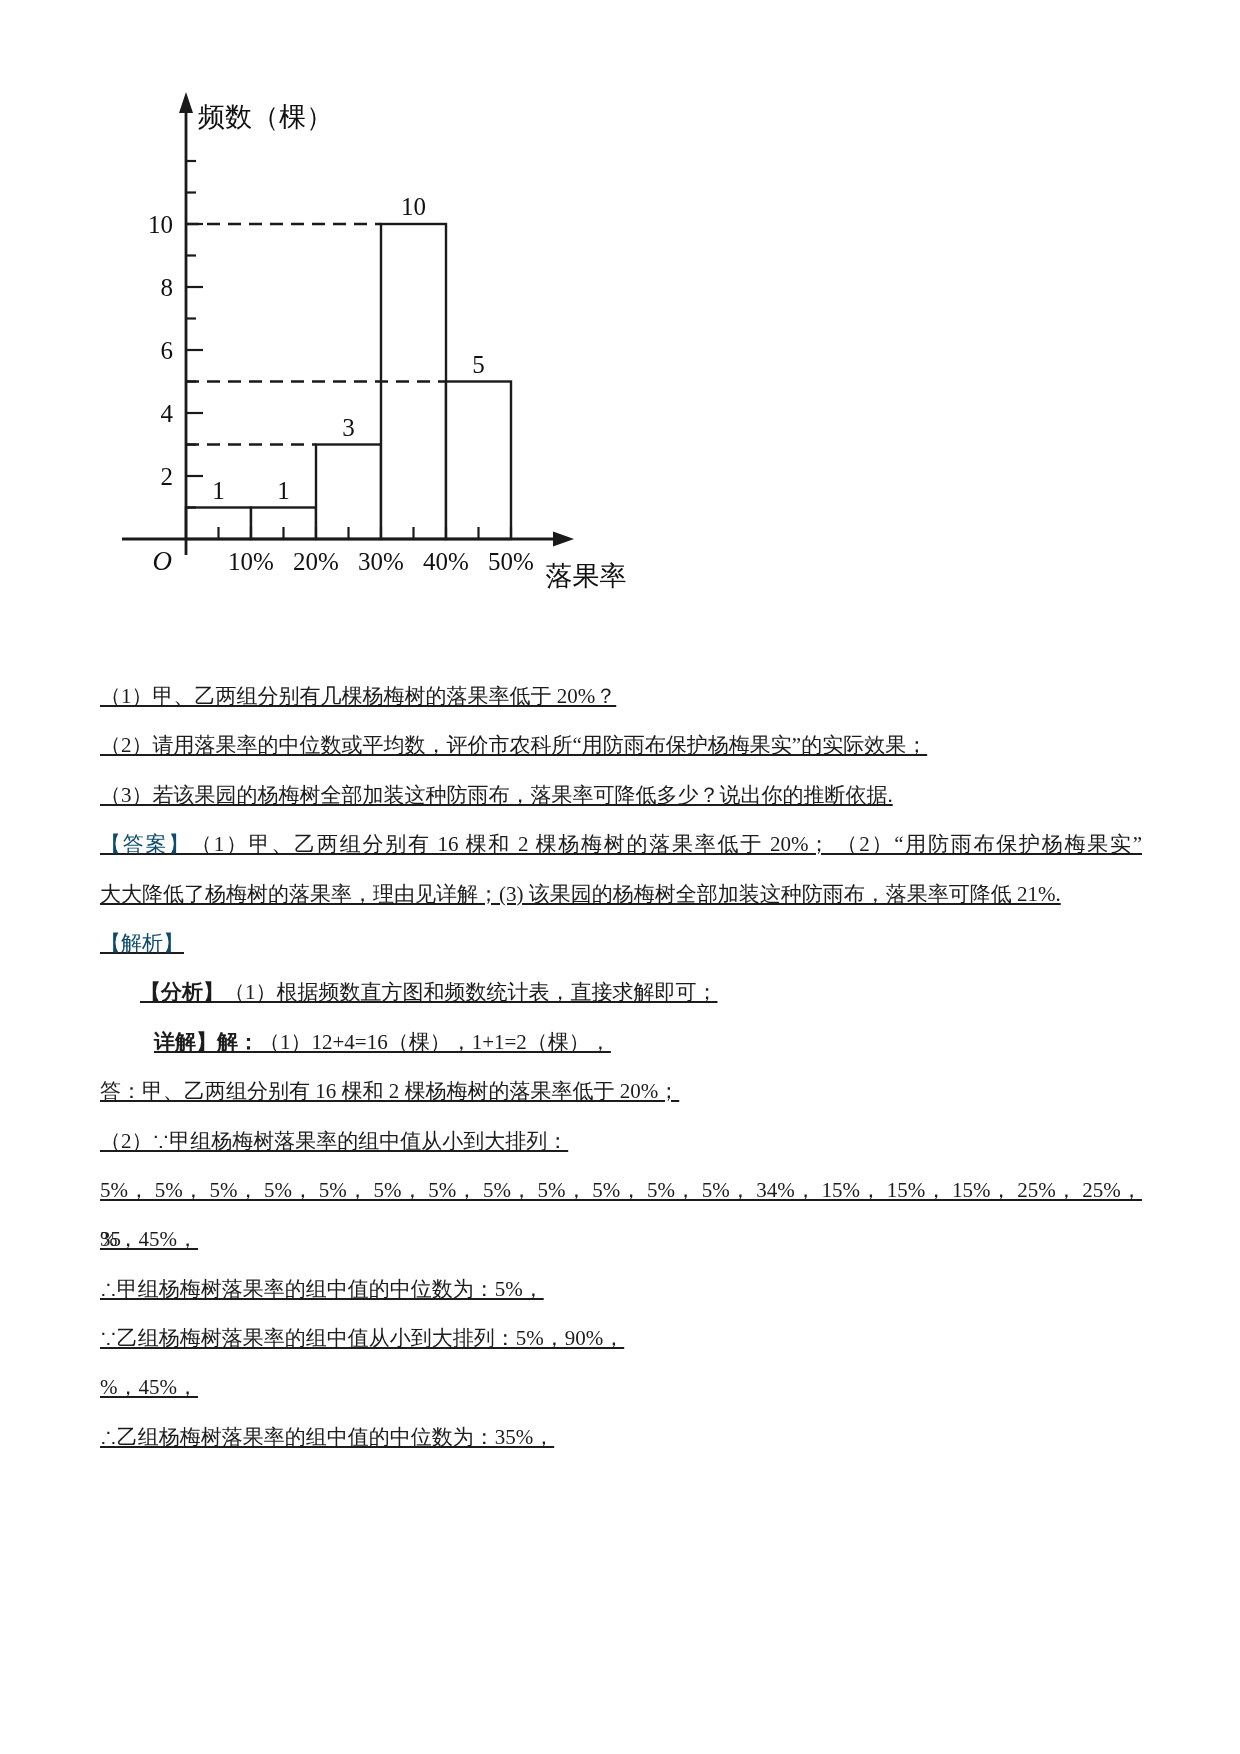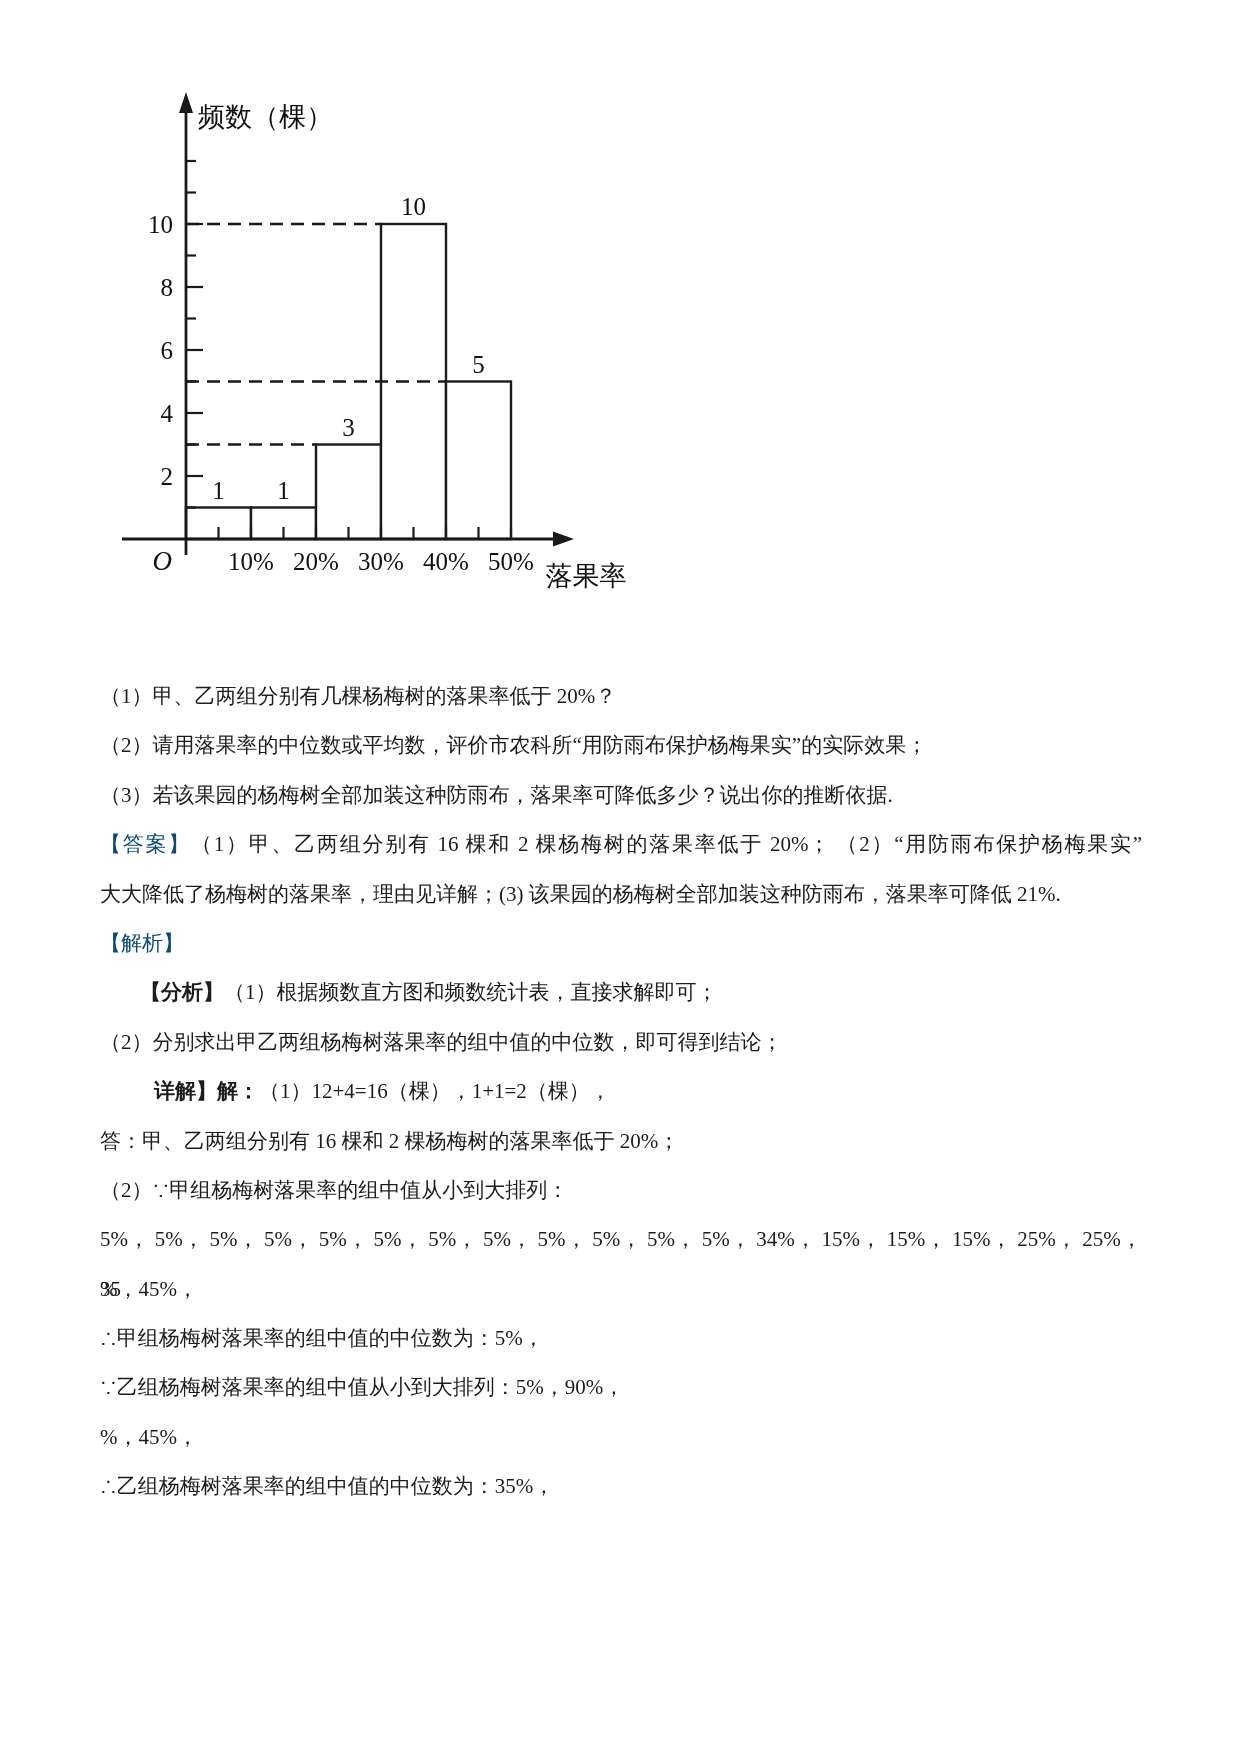--- a/index.html
+++ b/index.html
@@ -14,21 +14,21 @@
   .tick{stroke:#1a1a1a;stroke-width:2.2;}
   .guide{stroke:#1a1a1a;stroke-width:2.4;stroke-dasharray:13 8;}
   .ah{fill:#1a1a1a;}
   .num{font-family:"Liberation Serif","DejaVu Serif",serif;font-size:25px;fill:#111;}
   .axtitle{font-family:"Liberation Serif","DejaVu Serif",serif;font-size:27px;fill:#111;}
   .origin{font-family:"Liberation Serif","DejaVu Serif",serif;font-size:27px;font-style:italic;fill:#111;}
 
   
   .text-block{position:absolute;left:100px;top:672px;width:1042px;}
   .line{margin:0;height:49.4px;line-height:49.4px;font-size:21px;
-        white-space:nowrap;overflow:visible;}
+        white-space:nowrap;overflow:visible;text-decoration:underline;}
   .j{white-space:normal;text-align:justify;text-align-last:justify;}
   .blue{color:#0c4a6e;}
   .bold{font-weight:bold;margin-left:40px;}
   .indent{padding-left:14px;}
 
   .footer{position:absolute;left:0;top:1804px;width:1128px;text-align:center;
           font-family:"Liberation Sans","DejaVu Sans",sans-serif;font-size:20px;color:#1f1f1f;}
   .footer .bold{font-weight:bold;}
 </style>
 </head>
@@ -96,21 +96,20 @@
   </div>
 
   <div class="text-block">
     <p class="line">（1）甲、乙两组分别有几棵杨梅树的落果率低于 20%？</p>
     <p class="line">（2）请用落果率的中位数或平均数，评价市农科所“用防雨布保护杨梅果实”的实际效果；</p>
     <p class="line">（3）若该果园的杨梅树全部加装这种防雨布，落果率可降低多少？说出你的推断依据.</p>
     <p class="line j"><span class="blue">【答案】</span><span>（1）甲、乙两组分别有 16 棵和 2 棵杨梅树的落果率低于 20%； （2）“用防雨布保护杨梅果实”</span></p>
     <p class="line">大大降低了杨梅树的落果率，理由见详解；(3) 该果园的杨梅树全部加装这种防雨布，落果率可降低 21%.</p>
     <p class="line"><span class="blue">【解析】</span></p>
     <p class="line"><span class="bold">【分析】</span><span>（1）根据频数直方图和频数统计表，直接求解即可；</span></p>
-    <p class="line">（2）分别求出甲乙两组杨梅树落果率的组中值的中位数，即可得到结论；</p>
     <p class="line indent"><span class="bold">详解】解：</span><span>（1）12+4=16（棵），1+1=2（棵），</span></p>
     <p class="line">答：甲、乙两组分别有 16 棵和 2 棵杨梅树的落果率低于 20%；</p>
     <p class="line">（2）∵甲组杨梅树落果率的组中值从小到大排列：</p>
     <p class="line j">5%， 5%， 5%， 5%， 5%， 5%， 5%， 5%， 5%， 5%， 5%， 5%， 34%， 15%， 15%， 15%， 25%， 25%， 35</p>
     <p class="line">%，45%，</p>
     <p class="line">∴甲组杨梅树落果率的组中值的中位数为：5%，</p>
     <p class="line">∵乙组杨梅树落果率的组中值从小到大排列：5%，90%，</p>
     <p class="line">%，45%，</p>
     <p class="line">∴乙组杨梅树落果率的组中值的中位数为：35%，</p>
   </div>

